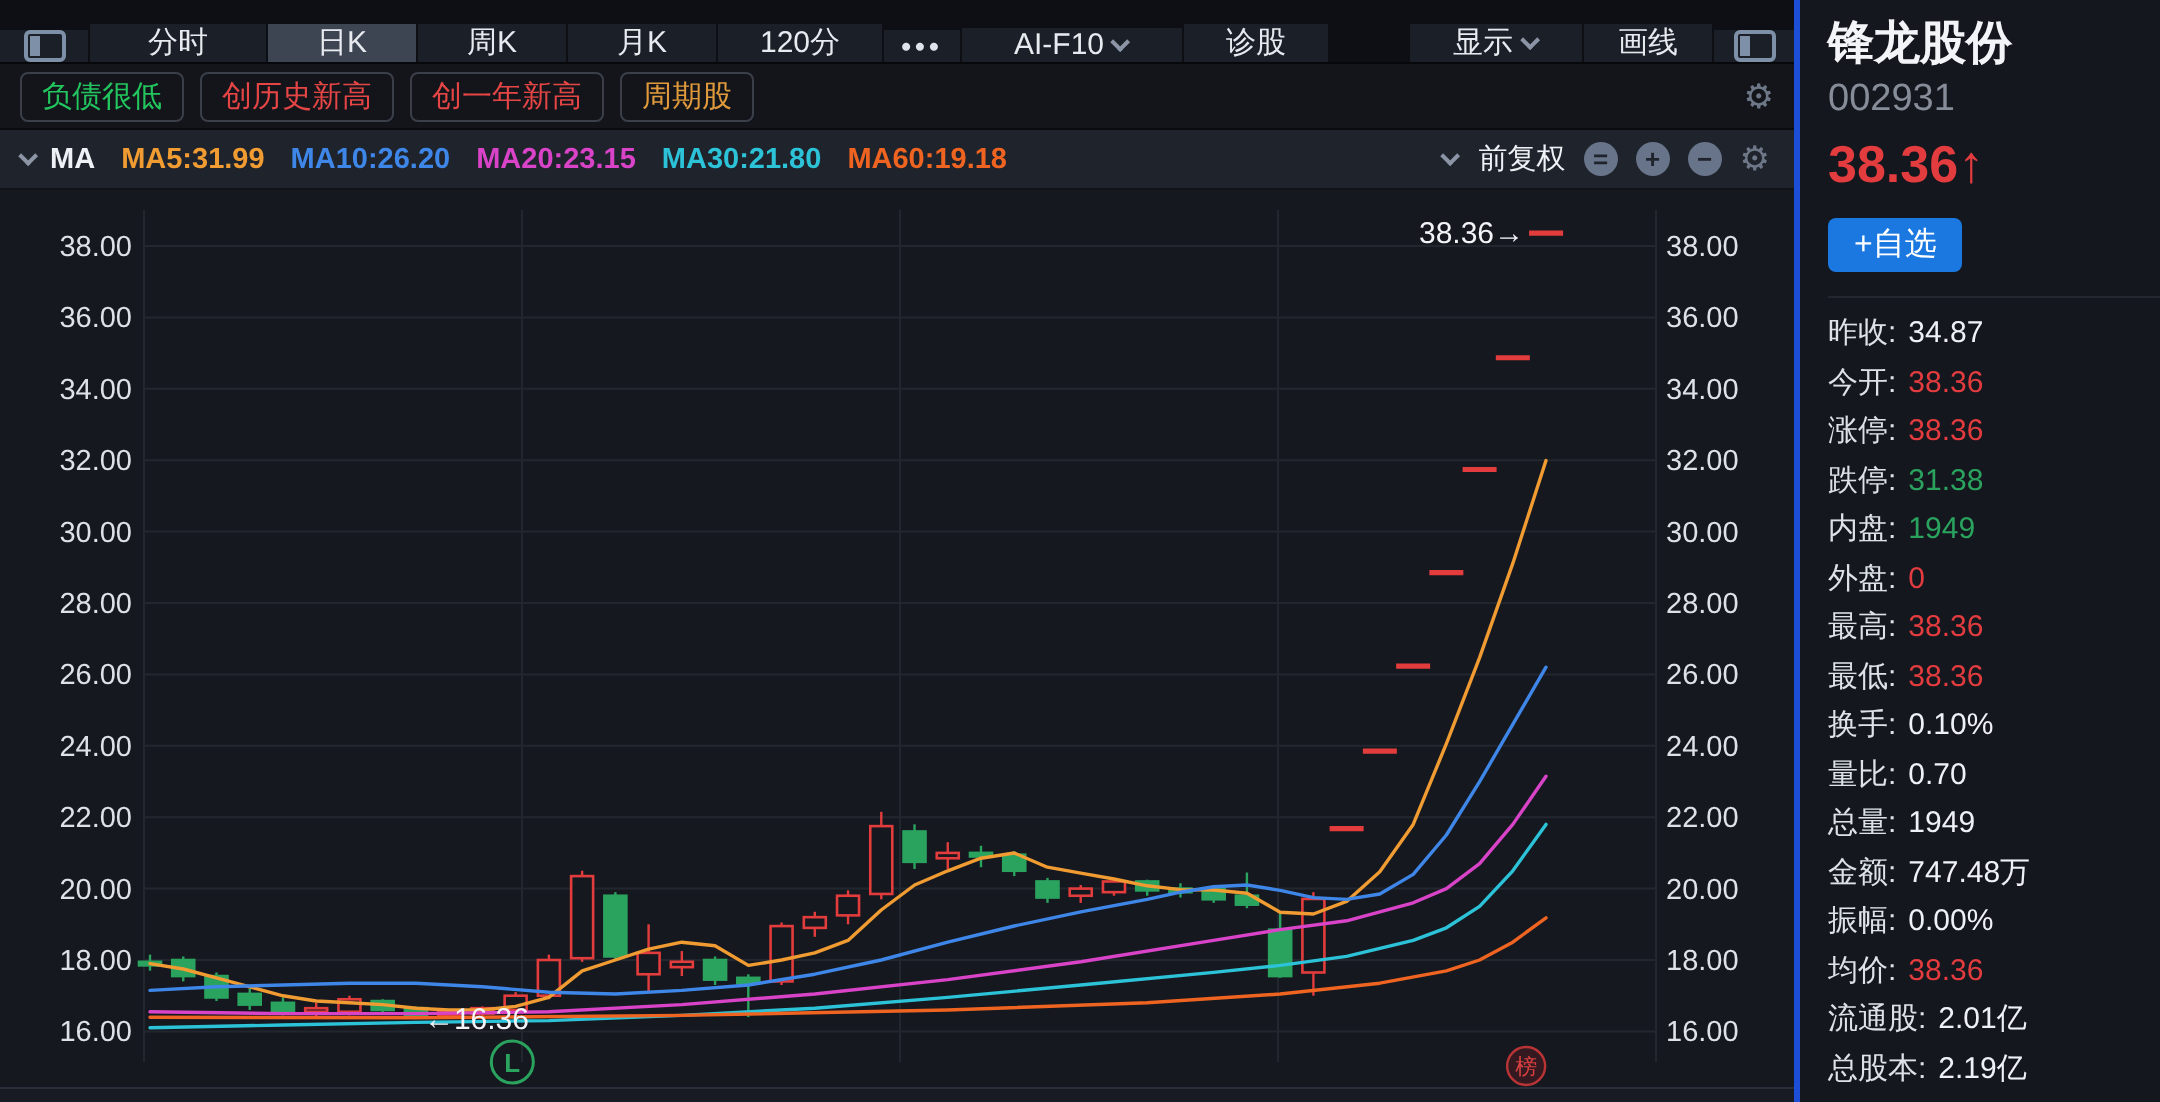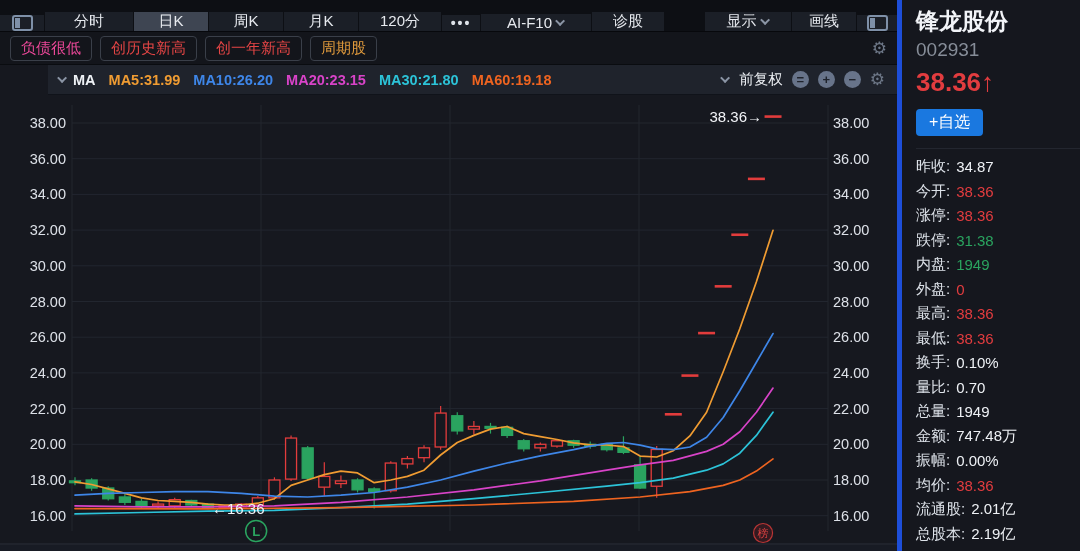--- a/index.html
+++ b/index.html
@@ -20,33 +20,33 @@
         transform:rotate(-45deg) translateY(-2px);display:inline-block;}
   .dots{letter-spacing:2px;font-weight:bold;font-size:14px;color:#dfe3ea;}
   
   .tagsbar{height:33px;background:#13151b;display:flex;align-items:center;padding:0 10px;gap:8px;
            border-bottom:1px solid #0a0c10;}
   .tag{border:1px solid #3a3f49;border-radius:4px;padding:2px 10px;font-size:15px;white-space:nowrap;}
   .tagsbar .gear{margin-left:auto;}
   .gear{color:#6d7787;font-size:17px;cursor:pointer;line-height:1;}
   
   .mabar{height:30px;background:#1f232c;display:flex;align-items:center;padding:0 12px;gap:13px;
-         font-size:14.5px;border-bottom:1px solid #10131a;margin-left:48px;}
+         font-size:14.5px;border-bottom:1px solid #10131a;}
   .mabar .grp{color:#eef1f5;font-weight:bold;display:flex;align-items:center;gap:6px;}
   .ma-item{white-space:nowrap;font-weight:bold;}
   .mabar .right{margin-left:auto;display:flex;align-items:center;gap:9px;color:#eef1f5;}
   .circle-icon{width:17px;height:17px;border-radius:50%;background:#68748a;color:#1f232c;
                display:flex;align-items:center;justify-content:center;font-size:13px;font-weight:bold;
                line-height:1;cursor:pointer;}
   
   .chart{position:relative;flex:1;background:#16181f;}
   .chart svg{position:absolute;left:0;top:0;}
   svg text{font-family:"Liberation Sans","DejaVu Sans",sans-serif;}
   
-  .side{width:183px;height:551px;background:#15171e;border-left:5px solid #1d4ed8;
+  .side{width:183px;height:551px;background:#15171e;border-left:3px solid #1d4ed8;
         padding:8px 0 0 14px;font-size:15px;}
   .s-name{font-size:23px;font-weight:bold;color:#f2f4f8;line-height:1.2;}
   .s-code{font-size:19px;color:#868d98;margin-top:3px;}
   .s-price{font-size:26px;font-weight:bold;margin-top:6px;}
   .s-change{font-size:17px;font-weight:bold;margin-top:4px;}
   .fav-btn{display:inline-block;background:#1a78e0;color:#fff;border-radius:4px;
            padding:3px 13px;font-size:16px;margin-top:11px;cursor:pointer;}
   .stats{margin-top:12px;border-top:1px solid #23262f;padding-top:6px;padding-right:8px;}
   .stat-row{display:flex;align-items:center;height:24.5px;white-space:nowrap;}
   .stat-row .lab{color:#dde2e9;}
@@ -89,21 +89,21 @@
             <i class="chev"></i>
           </div><div class="tb-btn" style="width: 64px;">
             <span>画线</span>
           </div></span>
       <div class="tb-btn" style="width:40px;margin-right:0">
         <span class="panel-icon"></span>
       </div>
     </div>
 
     <div class="tagsbar">
-      <span id="tags-holder" style="display:contents"><span class="tag" style="color: #ec4899;">负债很低</span><span class="tag" style="color: rgb(229, 69, 69);">创历史新高</span><span class="tag" style="color: rgb(229, 69, 69);">创一年新高</span><span class="tag" style="color: rgb(224, 154, 60);">周期股</span></span>
+      <span id="tags-holder" style="display:contents"><span class="tag" style="color: #22c55e;">负债很低</span><span class="tag" style="color: rgb(229, 69, 69);">创历史新高</span><span class="tag" style="color: rgb(229, 69, 69);">创一年新高</span><span class="tag" style="color: rgb(224, 154, 60);">周期股</span></span>
       <span class="gear">⚙</span>
     </div>
 
     <div class="mabar">
       <span class="grp">
         <i class="chev"></i>
         <span>MA</span>
       </span>
       <span id="ma-items" style="display:contents"><span class="ma-item" style="color: rgb(240, 156, 50);">MA5:31.99</span><span class="ma-item" style="color: rgb(62, 134, 232);">MA10:26.20</span><span class="ma-item" style="color: rgb(216, 67, 200);">MA20:23.15</span><span class="ma-item" style="color: rgb(44, 195, 216);">MA30:21.80</span><span class="ma-item" style="color: rgb(239, 100, 32);">MA60:19.18</span></span>
       <span class="right">

